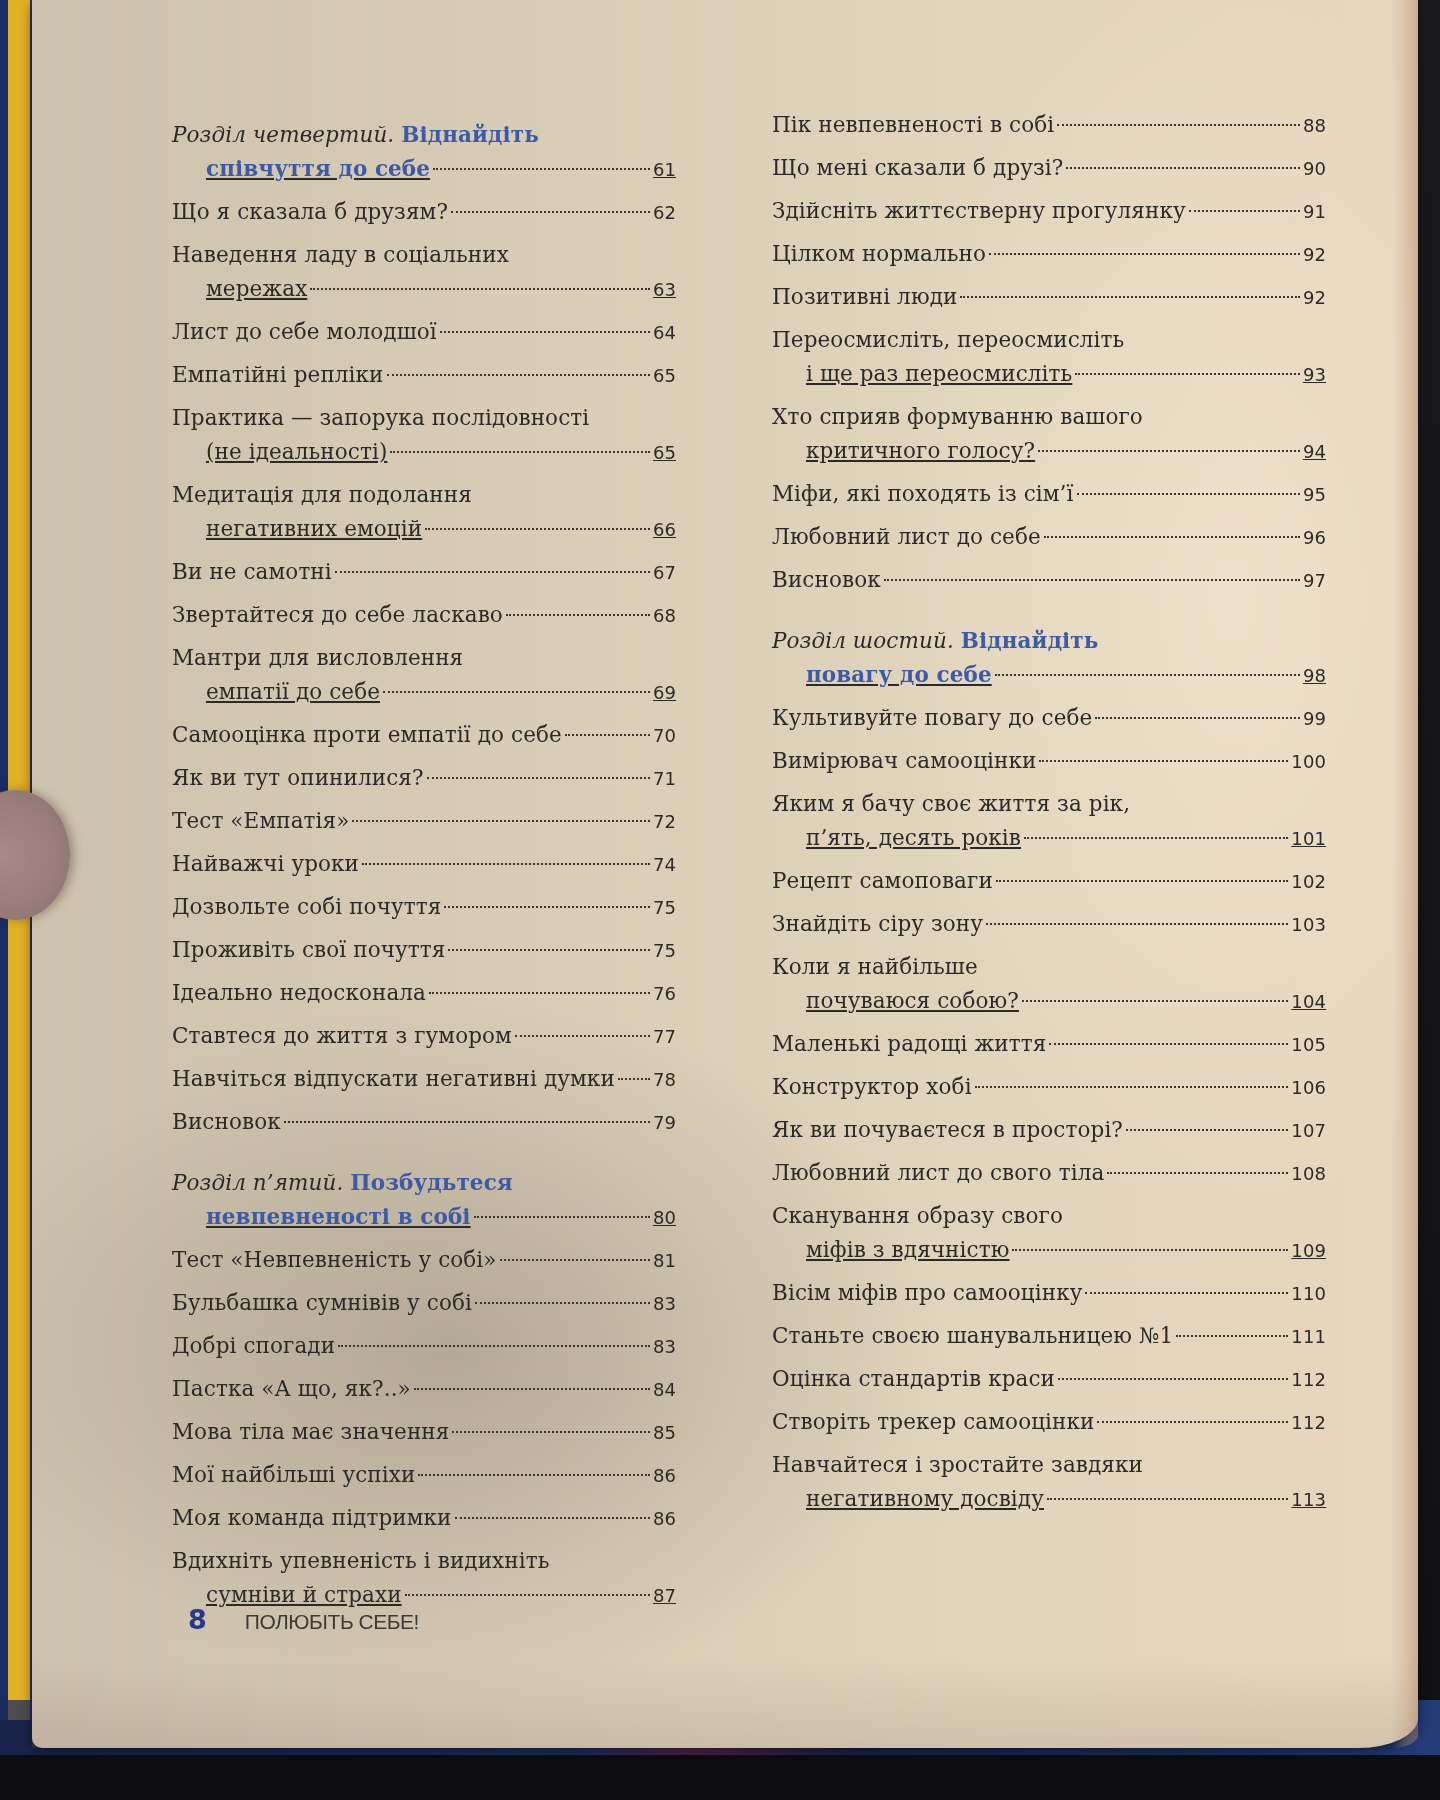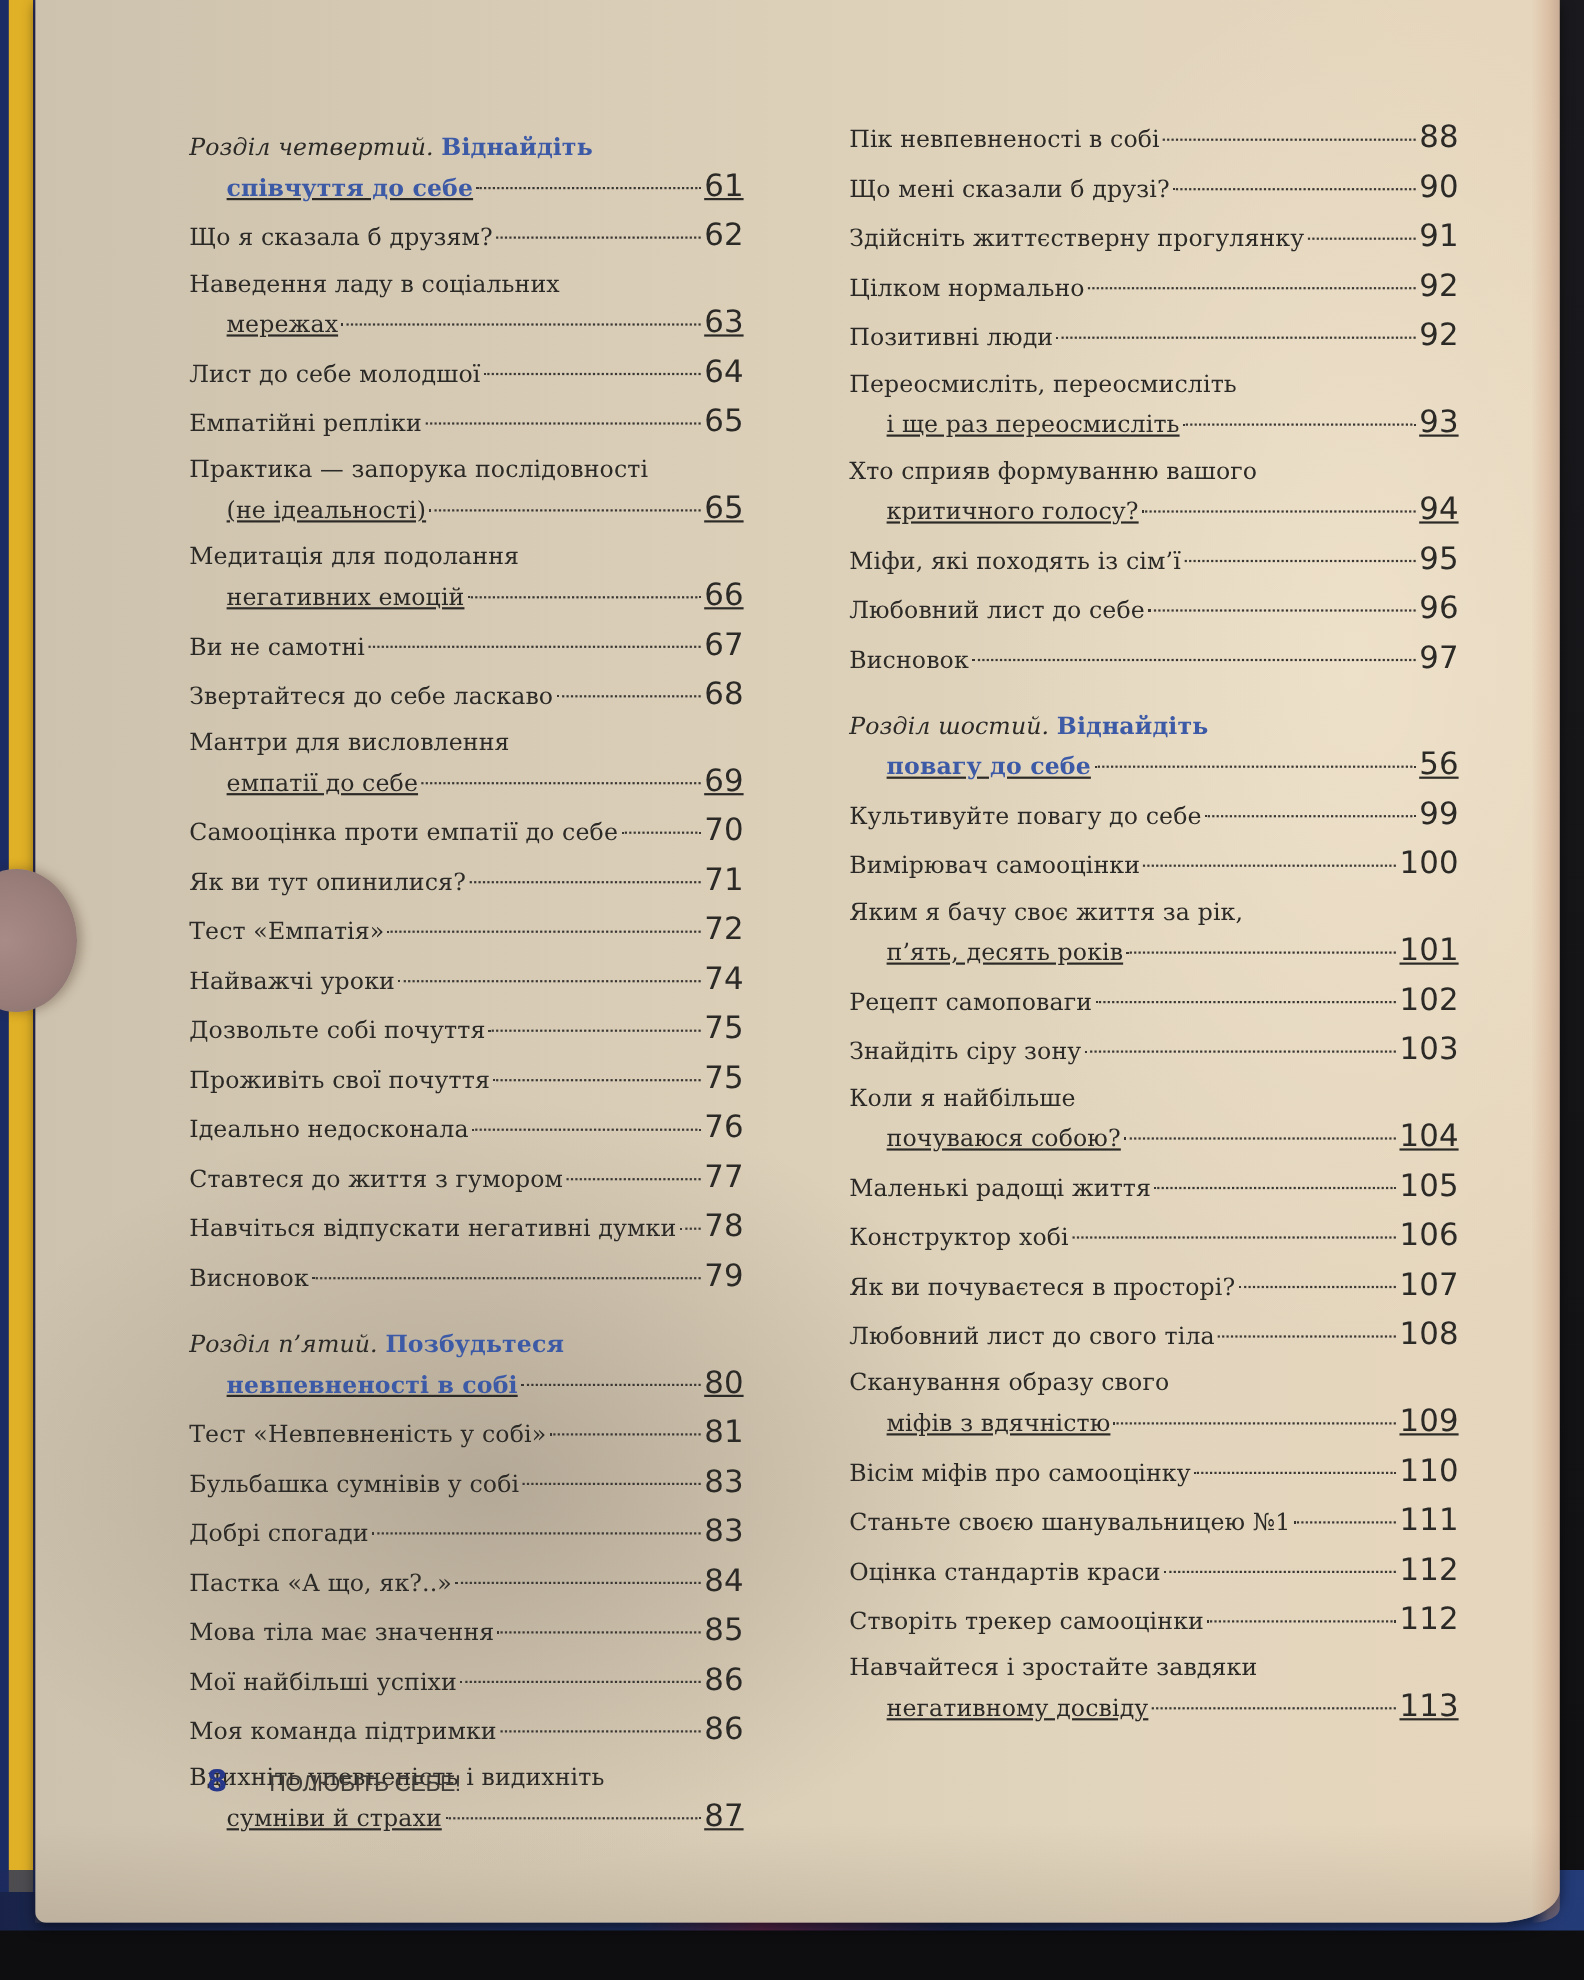--- a/index.html
+++ b/index.html
@@ -107,21 +107,21 @@
   .entry .title-text { white-space: nowrap; }
   .entry .leader {
     flex: 1 1 auto;
     margin: 0 3px;
     border-bottom: 2.5px dotted #3a3733;
     transform: translateY(-6px);
     min-width: 10px;
   }
   .entry .pg {
     font-family: "DejaVu Sans", "Liberation Sans", sans-serif;
-    font-size: 28px;
+    font-size: 18px;
     white-space: nowrap;
   }
 
   .chapter {
     margin-top: 26px;
   }
   .chapter.first { margin-top: 0; }
   .chapter .label {
     font-style: italic;
     color: #2c2a27;
@@ -457,21 +457,21 @@
               <span class="pg">97</span>
             </span>
           </div>
         </div>
 
       <div class="entry chapter wrapped">
         <span class="line1"><span class="label">Розділ шостий.</span> <span class="heading">Віднайдіть</span></span>
         <span class="lastline">
             <span class="title-text heading">повагу до себе</span>
             <span class="leader"></span>
-            <span class="pg">56</span>
+            <span class="pg">98</span>
           </span>
       </div>
       <div id="ch6-list">
           <div class="entry">
             <span class="lastline">
               <span class="title-text">Культивуйте повагу до себе</span>
               <span class="leader"></span>
               <span class="pg">99</span>
             </span>
           </div>

